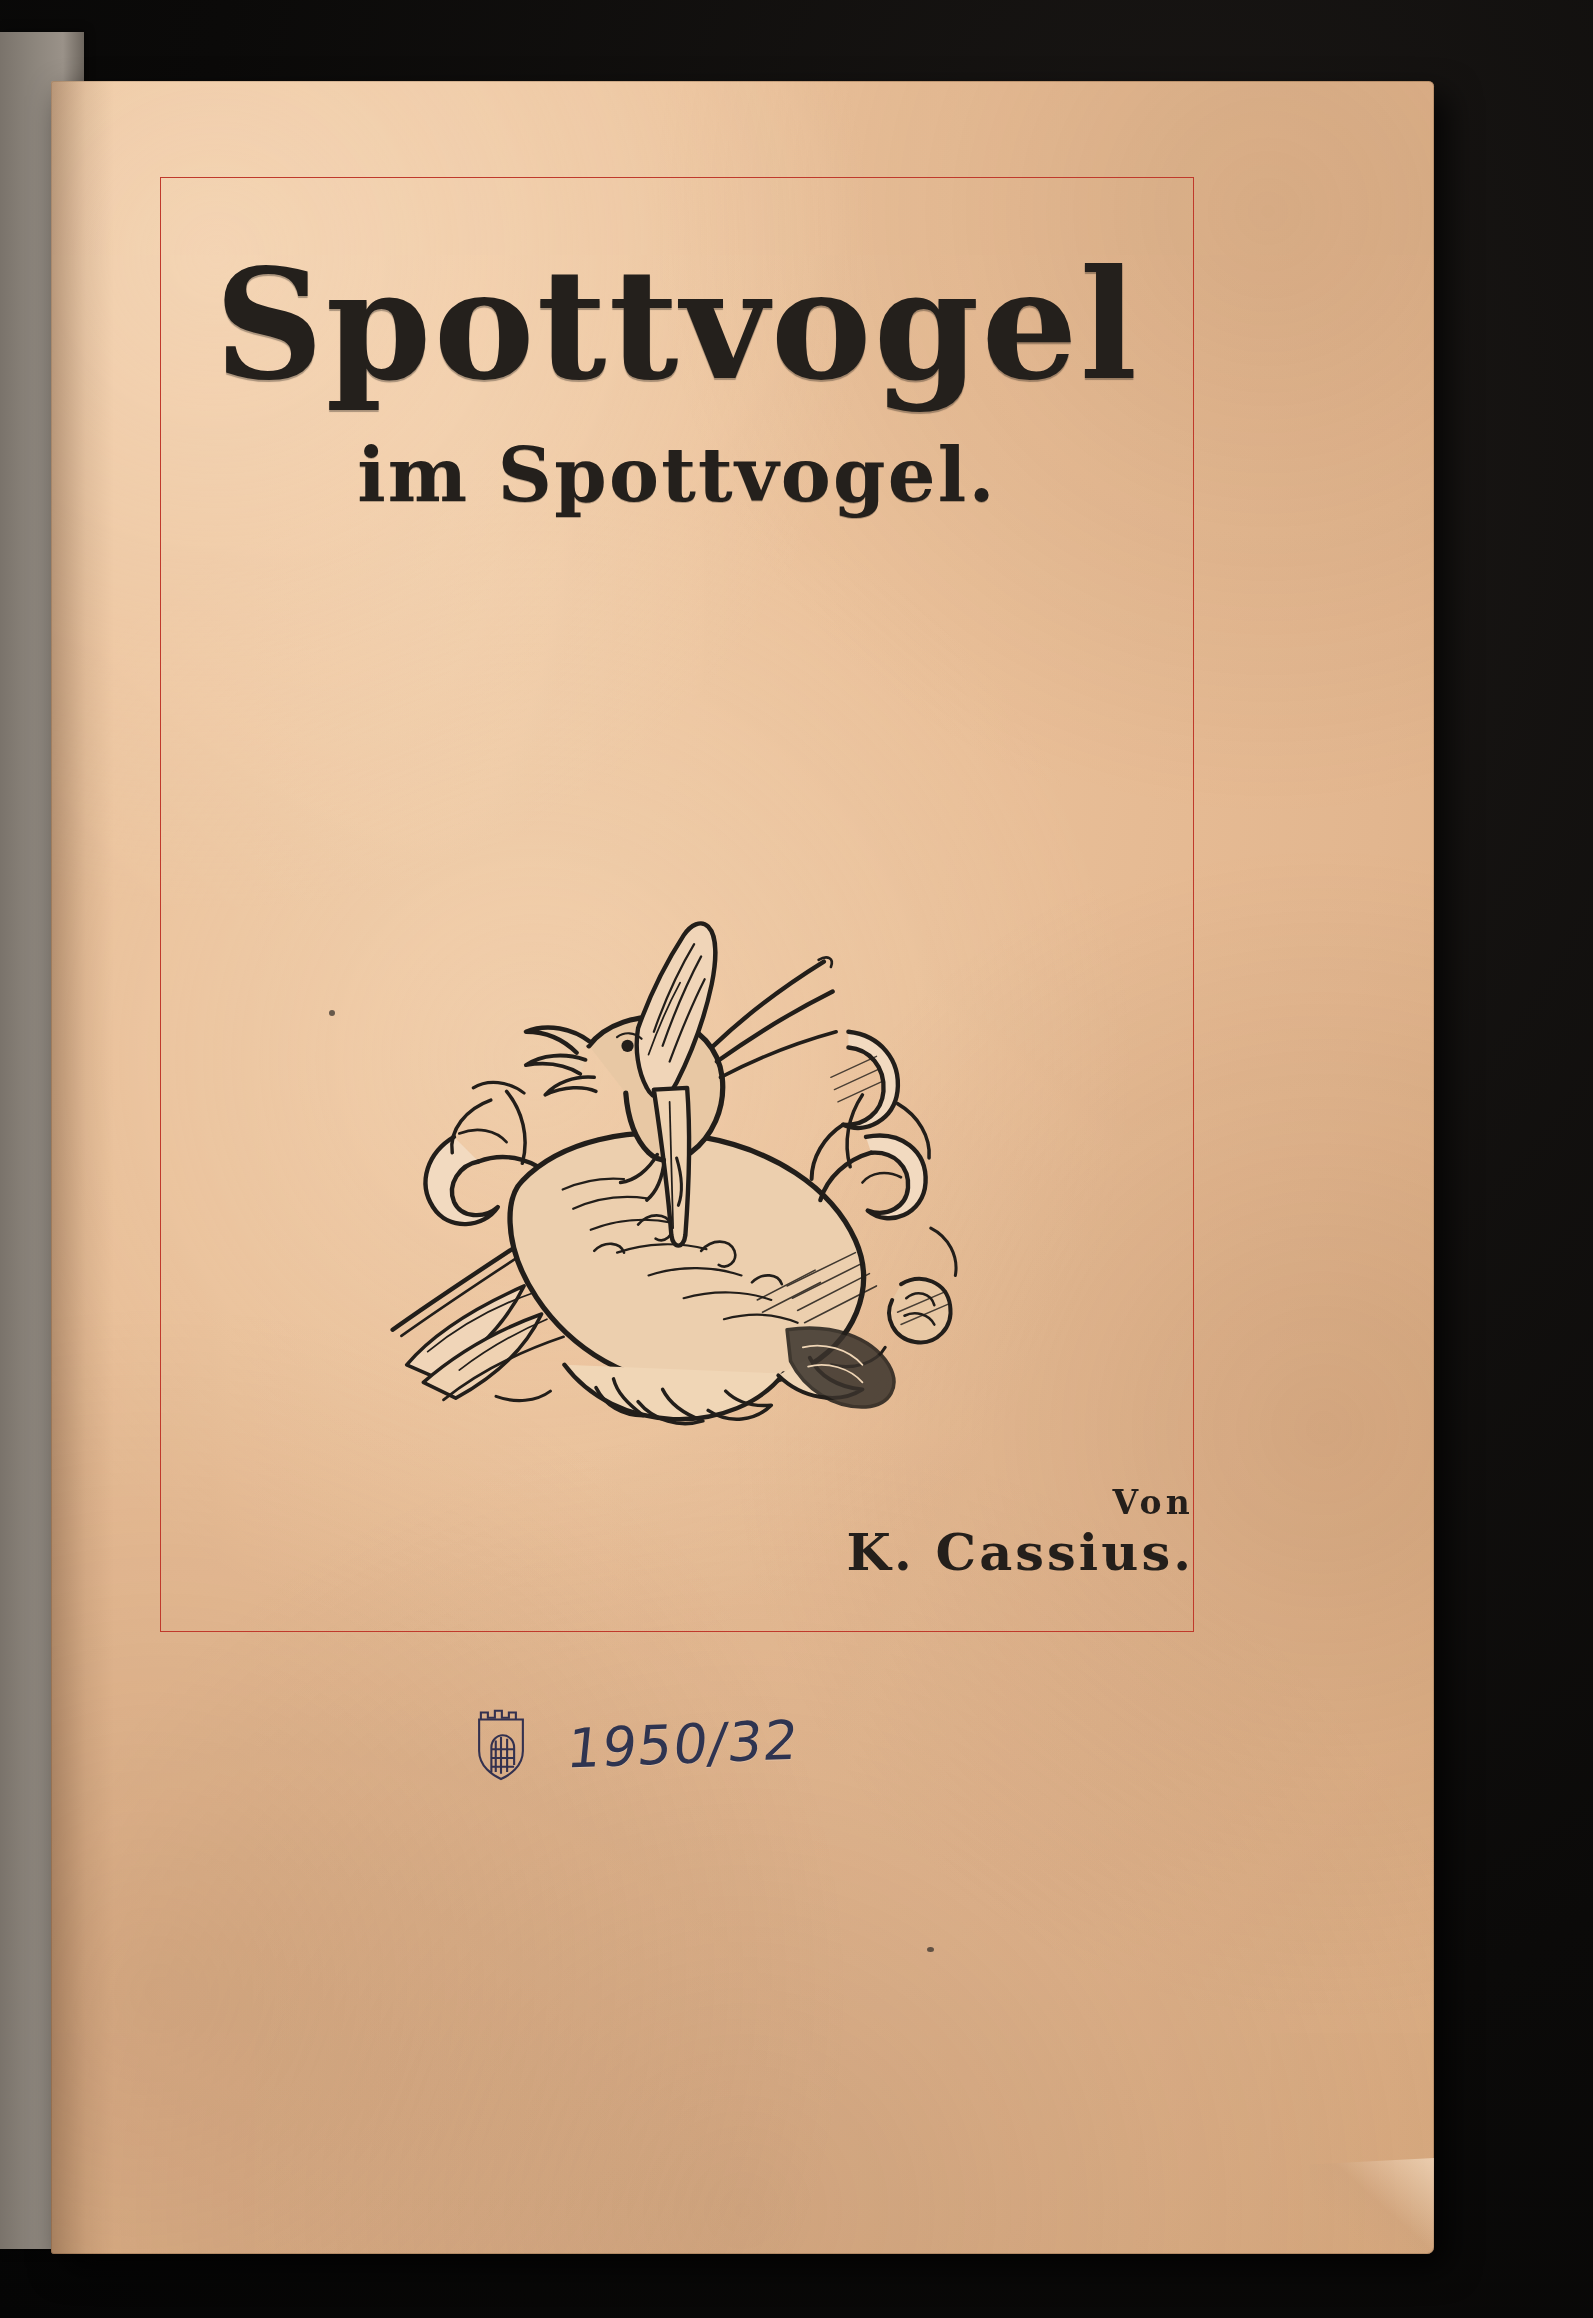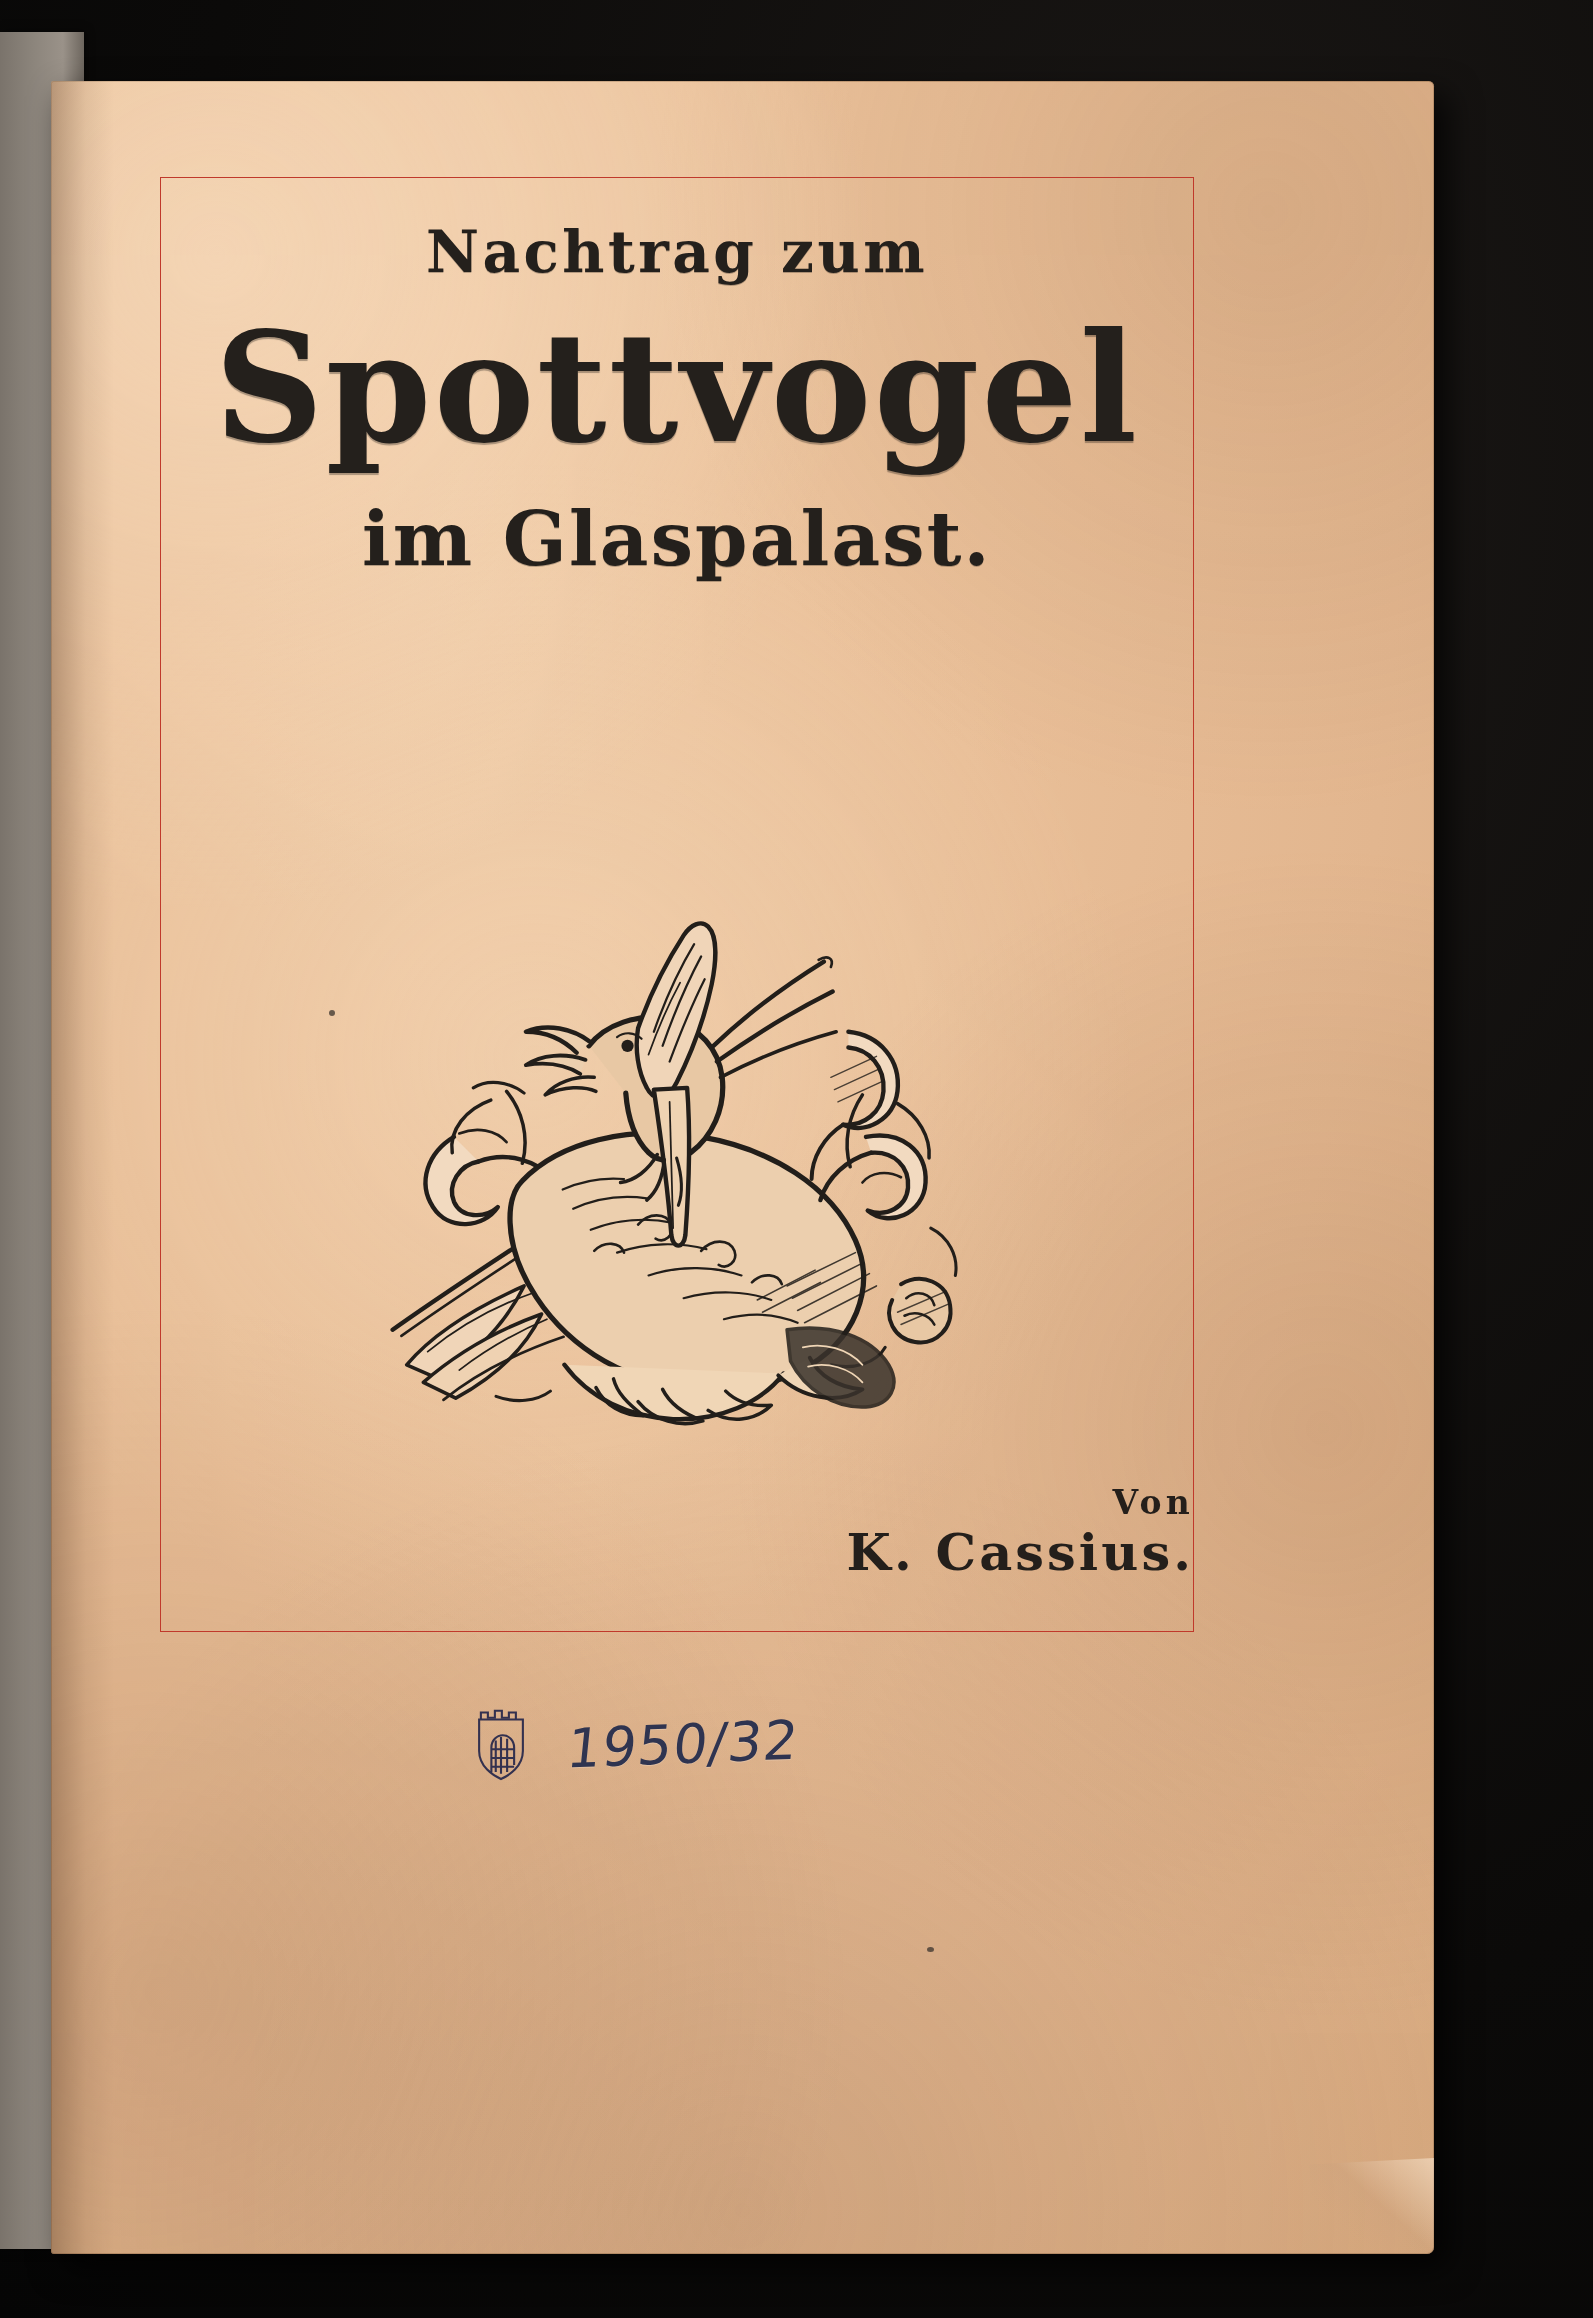--- a/index.html
+++ b/index.html
@@ -203,23 +203,22 @@
 
 <div id="cover-page">
 
   <div id="paper-grain"></div>
   <div id="cover-fold-shadow"></div>
   <div id="corner-crease"></div>
 
   <div id="red-frame"></div>
 
   <div id="title-block">
-    <div class="fraktur" id="line-nachtrag">Nachtrag zum</div>
     <div class="fraktur" id="line-spottvogel">Spottvogel</div>
-    <div class="fraktur" id="line-imglaspalast">im Glaspalast.</div>
+    <div class="fraktur" id="line-imglaspalast">im Spottvogel.</div>
   </div>
 
   <div class="ink-speck" style="left:278px; top:929px; width:6.1px; height:6.1px;"></div>
   <div class="ink-speck" style="left:876px; top:1866px; width:7px; height:5.3px;"></div>
 
   <div id="vignette">
     <svg viewBox="0 0 690 680" xmlns="http://www.w3.org/2000/svg">
       <g stroke="#221e1a" fill="none" stroke-linecap="round" stroke-linejoin="round">
 
         <path d="M20 520 C 90 470, 170 420, 240 372" stroke-width="5"></path>

